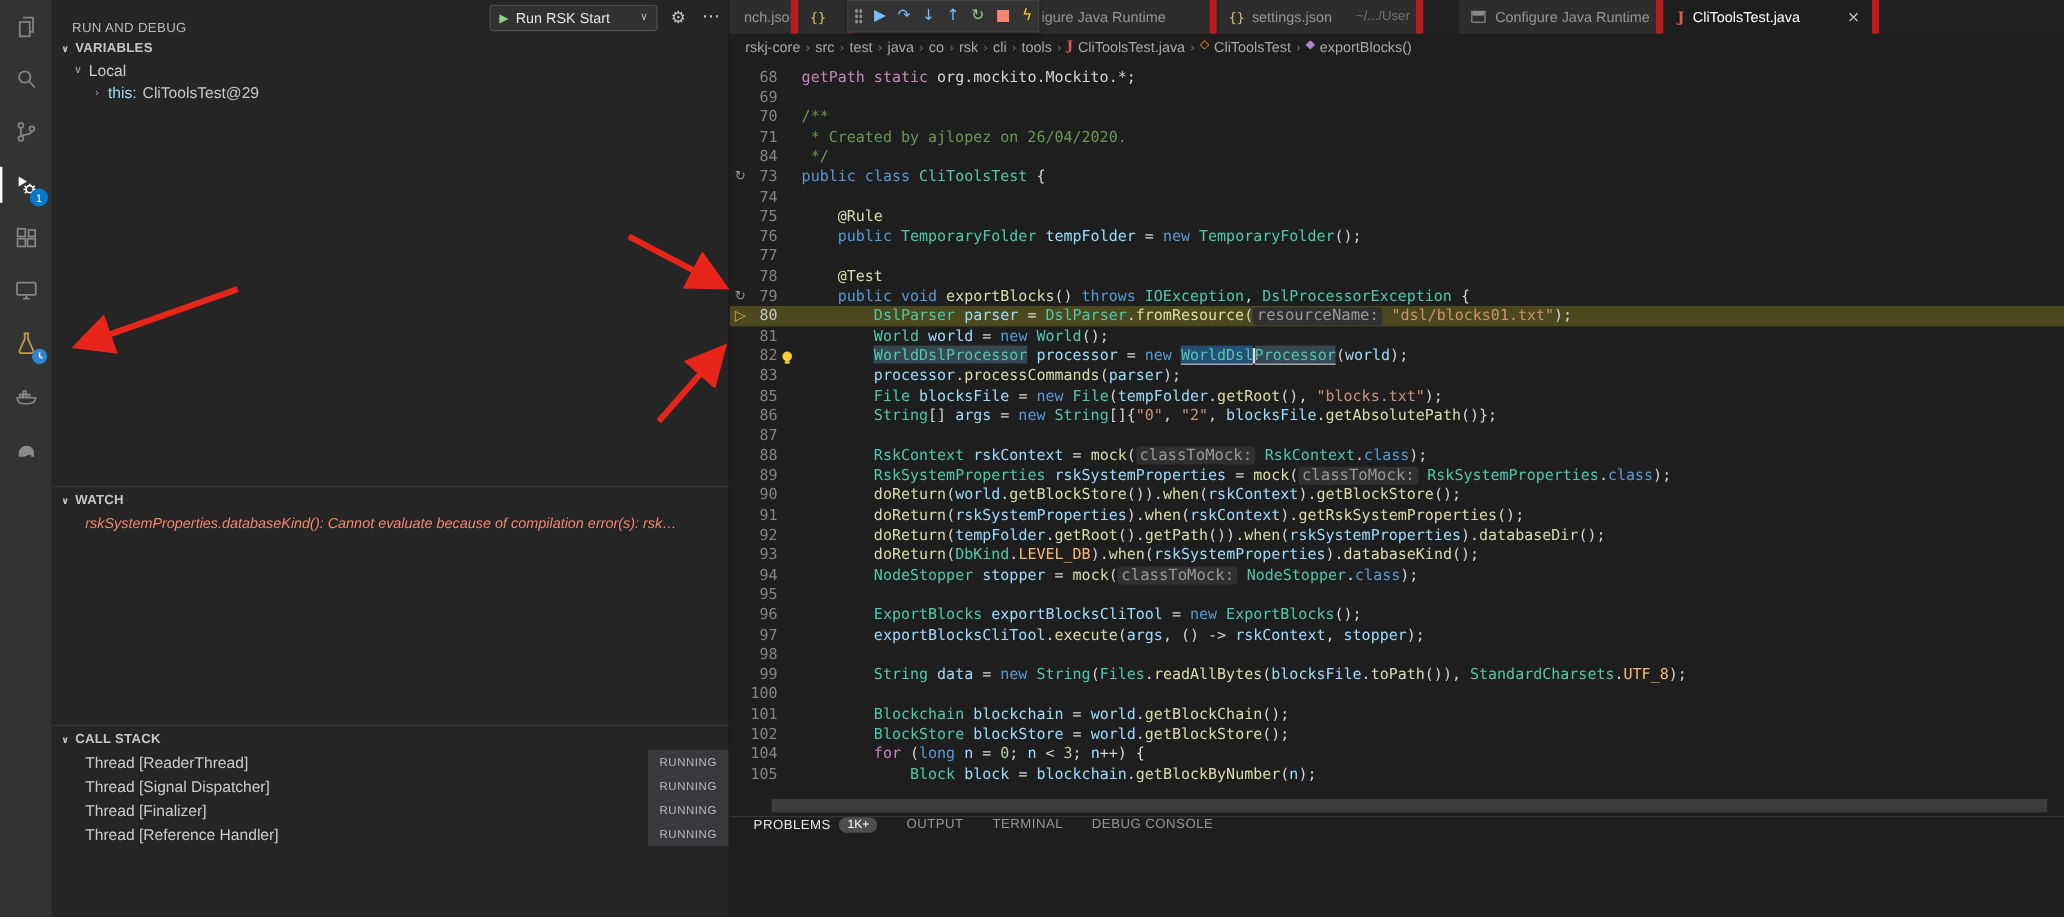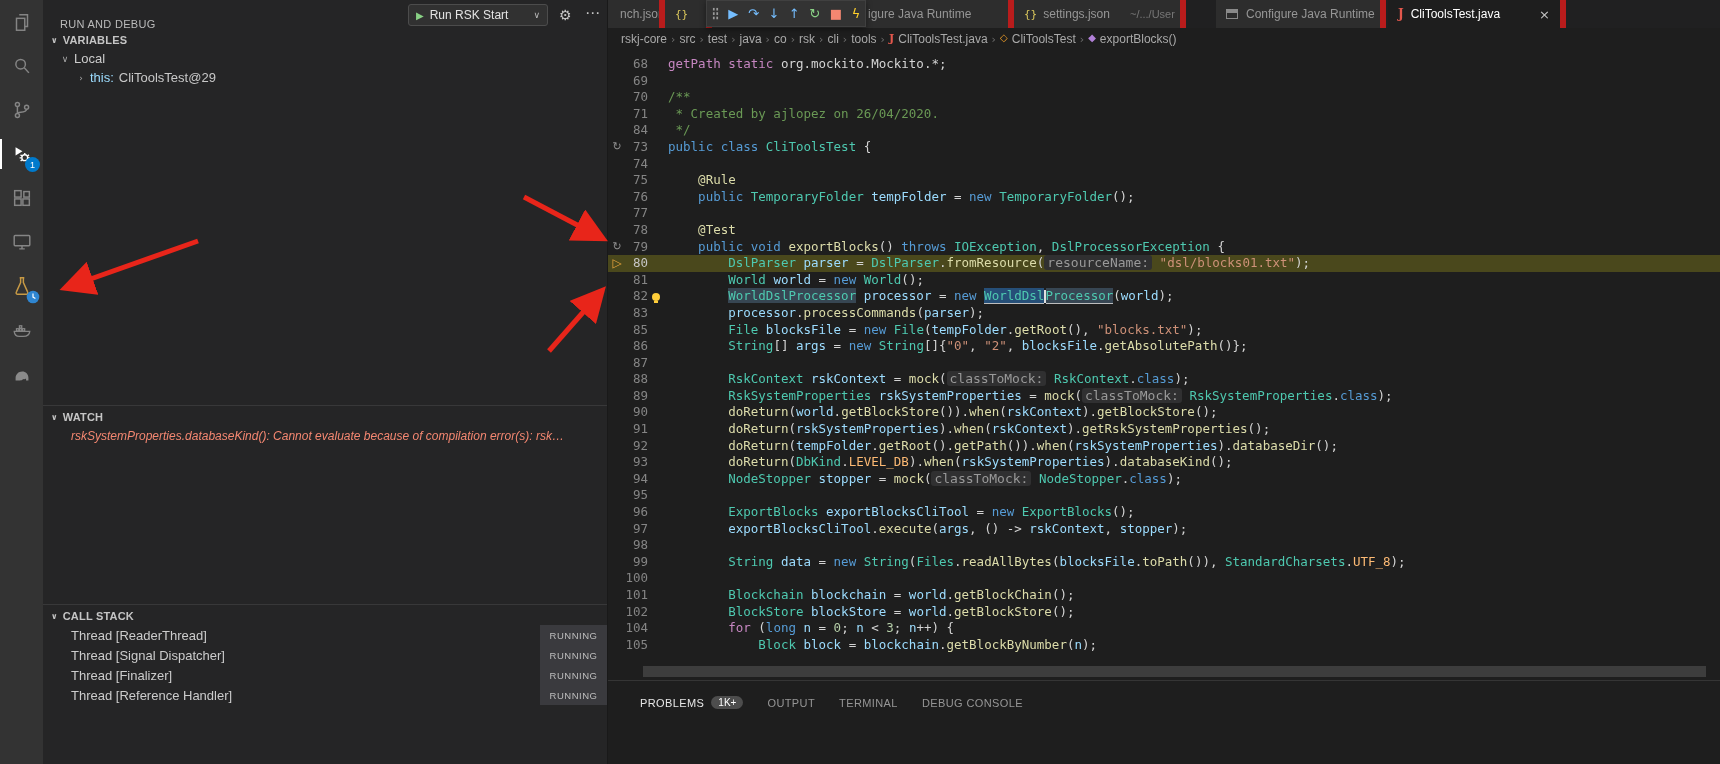--- a/index.html
+++ b/index.html
@@ -96,21 +96,21 @@
   .t-hint{background:#303031;color:#999999;border-radius:3px;padding:0 3px;font-size:13px}
   .t-sel{background:#264f78}
   .t-occ{background:rgba(86,119,148,.45)}
   .t-und{border-bottom:1px solid #bdbdbd}
   .caret{display:inline-block;width:1.2px;height:13px;background:#e0e0e0;vertical-align:text-bottom}
 
   #hscroll{position:absolute;left:35px;right:14px;top:666px;height:11px;background:rgba(121,121,121,.35);z-index:6;cursor:pointer}
 
   
   #panel{position:absolute;left:0;right:0;top:680px;bottom:0;background:#1e1e1e;border-top:1px solid #353535;z-index:10}
-  #panel-tabs{display:flex;align-items:flex-end;gap:24px;height:28px;padding-left:32px;font-size:11px;letter-spacing:.4px;color:#969696}
+  #panel-tabs{display:flex;align-items:flex-start;gap:24px;height:28px;padding-left:20px;font-size:11px;letter-spacing:.4px;color:#969696}
   .ptab{display:flex;align-items:center;cursor:pointer}
   .ptab.active{color:#e7e7e7}
   .p-badge{background:#4d4d4d;color:#ffffff;border-radius:9px;padding:1px 7px;font-size:10px;margin-left:7px;letter-spacing:0}
 
   
   #arrows{position:absolute;left:0;top:0;z-index:60;pointer-events:none}
   .arrow{stroke:#e8251a;stroke-width:5;fill:none}
 
   svg.ico{display:block}
 </style>

